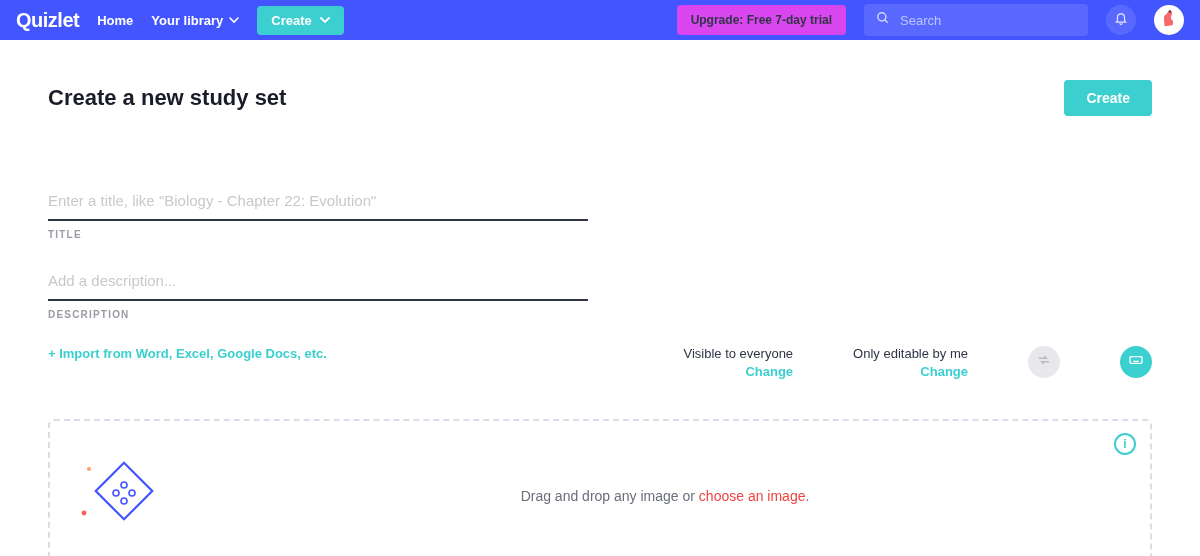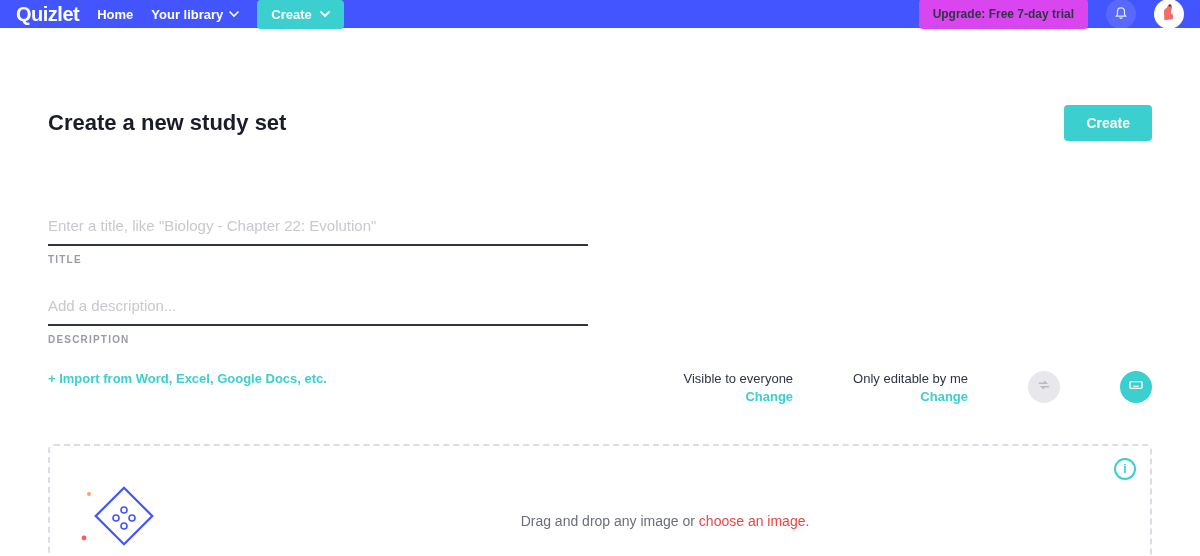--- a/index.html
+++ b/index.html
@@ -1,21 +1,21 @@
 <!DOCTYPE html>
 <html><head>
 <meta charset="utf-8">
 <style>
   * { box-sizing: border-box; margin: 0; padding: 0; font-family: -apple-system, BlinkMacSystemFont, "Segoe UI", Helvetica, Arial, sans-serif; }
   body { background: #ffffff; width: 1200px; height: 556px; overflow: hidden; }
 
   
   .nav {
     background: #4255ff;
-    height: 28px;
+    height: 40px;
     display: flex;
     align-items: center;
     padding: 0 16px;
     gap: 18px;
     color: #fff;
   }
   .logo { font-weight: 800; font-size: 20px; letter-spacing: -0.5px; }
   .nav-link { font-size: 13px; font-weight: 600; cursor: pointer; display: flex; align-items: center; gap: 6px; }
   .nav-create-btn {
     background: #3ccfcf;
@@ -68,21 +68,21 @@
     background: #ffffff;
     overflow: hidden;
     cursor: pointer;
     display:flex; align-items:center; justify-content:center;
   }
 
   
   .page { padding: 0 48px; }
   .header-row {
     display: flex; align-items: center; justify-content: space-between;
-    margin-top: 77px;
+    margin-top: 40px;
   }
   .page-title { font-size: 22px; font-weight: 700; color: #1a1d28; }
   .create-btn {
     background: #3ccfcf; color: #fff; border: none; border-radius: 4px;
     padding: 10px 22px; font-size: 14px; font-weight: 700; cursor: pointer;
   }
 
   .form { margin-top: 70px; max-width: 540px; }
   .field { margin-bottom: 26px; }
   .field input {
@@ -162,20 +162,29 @@
       <svg width="10" height="10" viewBox="0 0 10 10">
           <path d="M1 3 L5 7 L9 3" stroke="#fff" stroke-width="1.8" fill="none" stroke-linecap="round"></path>
         </svg>
     </span>
   </button>
 
   <div class="nav-spacer"></div>
 
   <div class="upgrade-pill">Upgrade: Free 7-day trial</div>
 
+  <div class="search-wrap">
+    <span>
+      <svg width="14" height="14" viewBox="0 0 24 24" fill="none" stroke="rgba(255,255,255,0.7)" stroke-width="2.5">
+          <circle cx="10" cy="10" r="7"></circle>
+          <line x1="20" y1="20" x2="15" y2="15"></line>
+        </svg>
+    </span>
+    <input class="search-input" placeholder="Search" style="">
+  </div>
 
   <div class="bell-wrap">
     <span>
       <svg width="14" height="14" viewBox="0 0 24 24" fill="none" stroke="rgba(255,255,255,0.85)" stroke-width="2">
           <path d="M18 16v-5a6 6 0 10-12 0v5l-2 3h16l-2-3z"></path>
           <path d="M10 21a2 2 0 004 0"></path>
         </svg>
     </span>
   </div>
 

